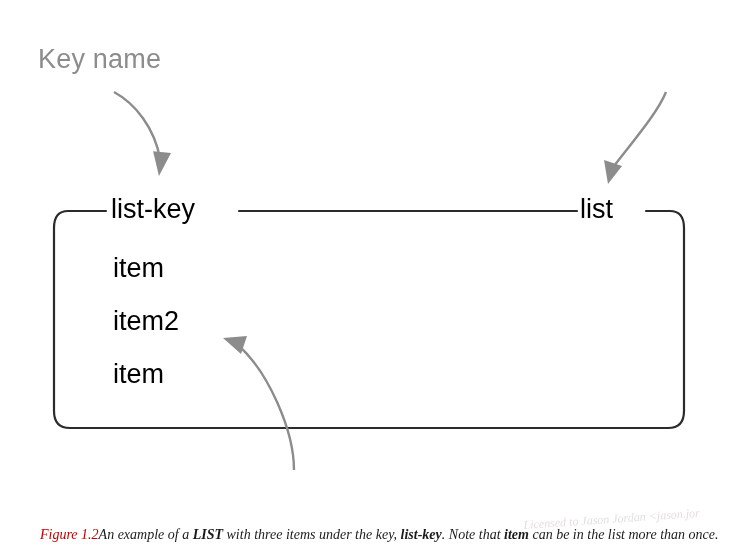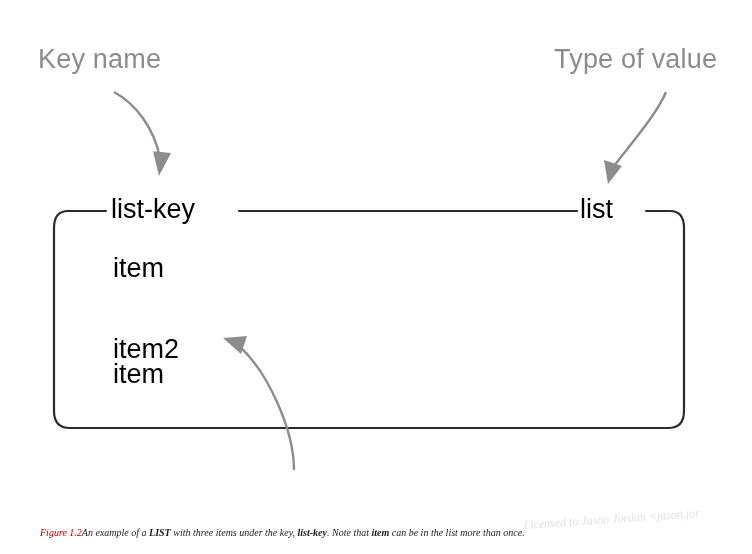--- a/index.html
+++ b/index.html
@@ -48,21 +48,21 @@
   .mono-label {
     color: #000000;
     font-size: 27px;
     font-family: "Liberation Sans", sans-serif;
   }
   .caption {
     position: absolute;
     left: 22px;
     top: 527px;
     font-family: "Liberation Serif", serif;
-    font-size: 10px;
+    font-size: 14px;
     font-style: italic;
     color: #1a1a1a;
     white-space: nowrap;
   }
   .caption .fignum {
     color: #c00000;
     font-style: italic;
   }
   .caption .mono {
     font-family: "Liberation Serif", serif;
@@ -107,28 +107,27 @@
     </g>
 
     <g fill="none" stroke="#8c8c8c" stroke-width="2.4">
       <path d="M 276 470 C 276 430, 250 372, 221 346"></path>
       <polygon points="205,338 229,336 223,354" fill="#8c8c8c" stroke="none"></polygon>
     </g>
   </svg>
 
   <div class="abs annot" style="left:20px; top:44px;">Key name</div>
 
-  <div class="abs annot" style="left:536px; top:44px;">Type of value</div>
 
   <div class="abs mono-label" style="left:93px; top:194px;">list-key</div>
 
   <div class="abs mono-label" style="left:562px; top:194px;">list</div>
 
   <div class="abs mono-label" style="left:95px; top:253px;">item</div>
-  <div class="abs mono-label" style="left:95px; top:306px;margin-top:28px;">item2</div>
+  <div class="abs mono-label" style="left:95px; top:306px;">item2</div>
   <div class="abs mono-label" style="left:95px; top:359px;">item</div>
 
 
   <div class="watermark">Licensed to Jason Jordan &lt;jason.jor</div>
 
   <div class="caption"><span class="fignum">Figure 1.2</span><span>An example of a </span><span class="mono">LIST</span><span> with three items under the key, </span><span class="mono">list-key</span><span>. Note that </span><span class="mono">item</span><span> can be in the list more than once.</span></div>
 
 </div>
 
 </body></html>

